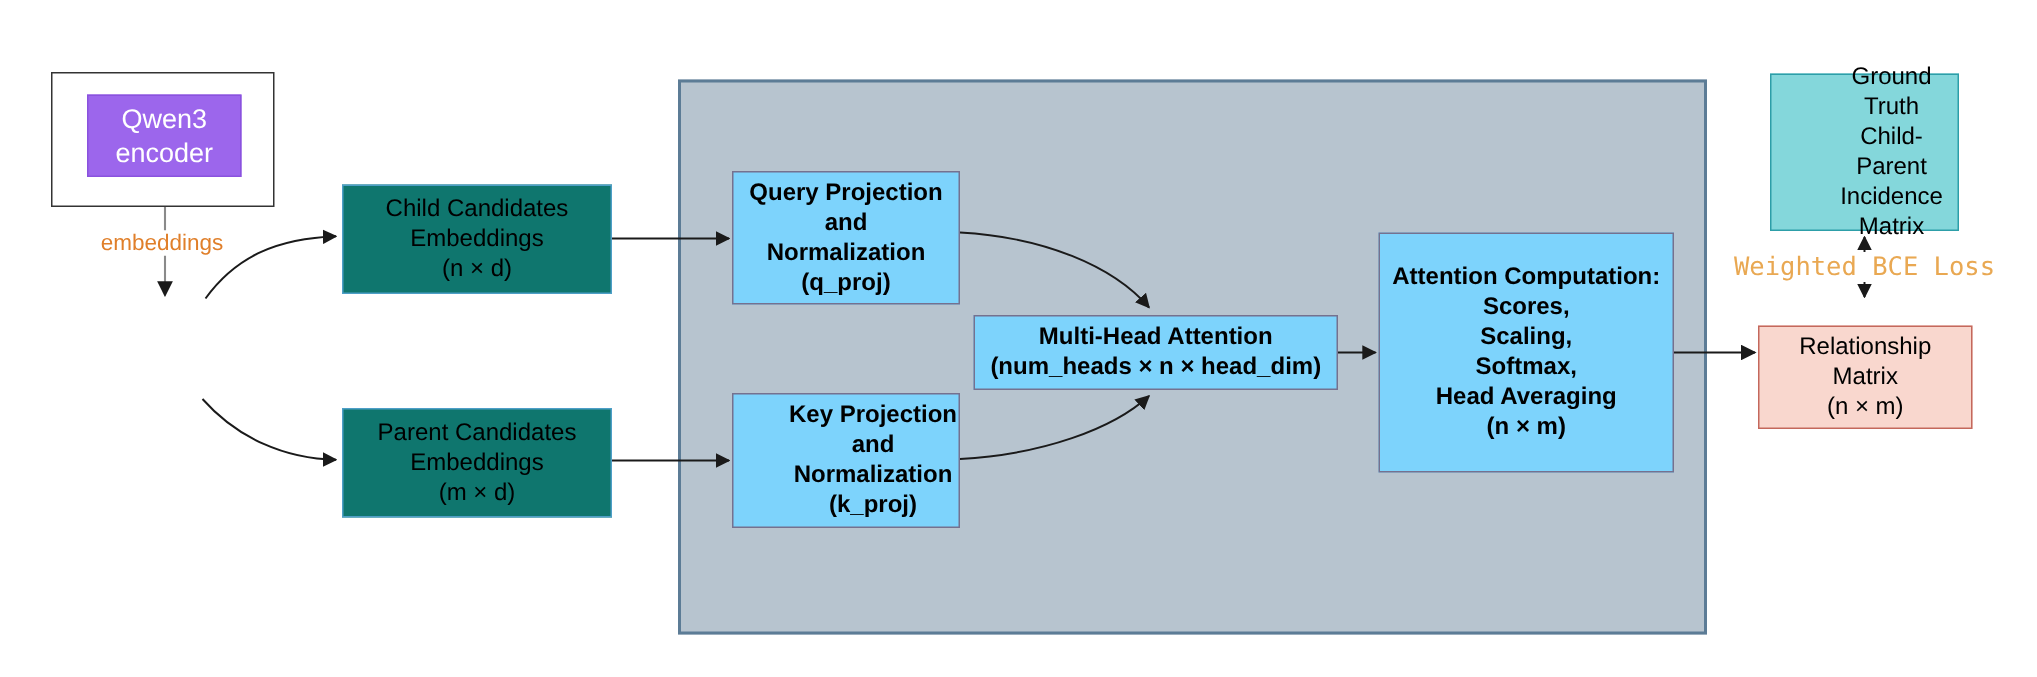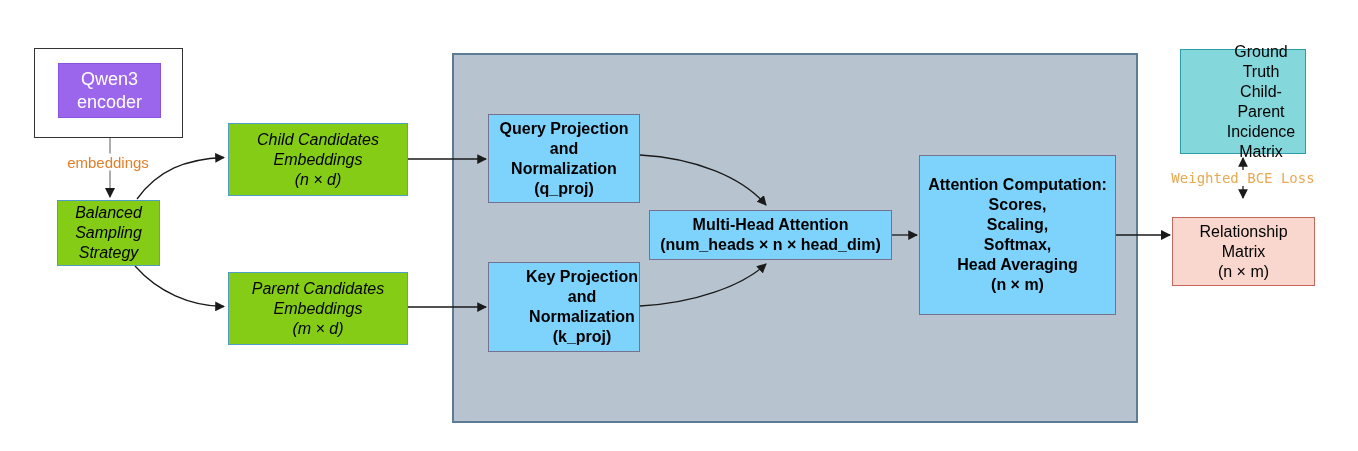--- a/index.html
+++ b/index.html
@@ -49,23 +49,22 @@
   }
   #qwen3-box {
     left: 58px; top: 63px; width: 103px; height: 55px;
     background: #9C66EC;
     border: 1.5px solid #8A52DE;
     color: #ffffff;
     font-size: 18px;
     z-index: 3;
   }
   .blue-node {
-    background: #84cc16;
+    background: #0f766e;
     border: 1.5px solid #4E9FC7;
-    font-style: italic;
   }
   #balanced-box { left: 57px;  top: 200px; width: 103px; height: 66px; }
   #child-box    { left: 228px; top: 123px; width: 180px; height: 73px; }
   #parent-box   { left: 228px; top: 272px; width: 180px; height: 73px; }
   .lavender-node {
     background: #7dd3fc;
     border: 1.5px solid #75718F;
     font-weight: bold;
   }
   #query-box { left: 488px; top: 114px; width: 152px; height: 89px; }
@@ -93,21 +92,21 @@
   }
   #embeddings-label {
     left: 108px; top: 162px;
     color: #E07F2A;
     font-size: 15px;
   }
   #bce-label {
     left: 1243px; top: 178px;
     color: #E9A852;
     font-family: "DejaVu Sans Mono", monospace;
-    font-size: 14px;
+    font-size: 17px;
   }
 </style>
 </head>
 <body>
 
 <div id="stage">
 
   <div id="container-box"></div>
 
   <svg id="arrow-layer" viewBox="0 0 1358 451" xmlns="http://www.w3.org/2000/svg">
@@ -126,23 +125,20 @@
     <path d="M 892 235 L 917 235" stroke="#1A1A1A" stroke-width="1.3" fill="none" marker-end="url(#ah)"></path>
     <path d="M 1116 235 L 1170 235" stroke="#1A1A1A" stroke-width="1.4" fill="none" marker-end="url(#ah)"></path>
     <path d="M 1243 172 L 1243 158" stroke="#1A1A1A" stroke-width="1.3" fill="none" marker-end="url(#ah)"></path>
     <path d="M 1243 184 L 1243 198" stroke="#1A1A1A" stroke-width="1.3" fill="none" marker-end="url(#ah)"></path>
   </svg>
 
   <div id="outer-white-box"></div>
   <div class="node" id="qwen3-box">Qwen3
 encoder</div>
 
-  <div class="node blue-node" id="balanced-box">Balanced
-Sampling
-Strategy</div>
   <div class="node blue-node" id="child-box">Child Candidates
 Embeddings
 (n × d)</div>
   <div class="node blue-node" id="parent-box">Parent Candidates
 Embeddings
 (m × d)</div>
 
   <div class="node lavender-node" id="query-box">Query Projection
 and
 Normalization

